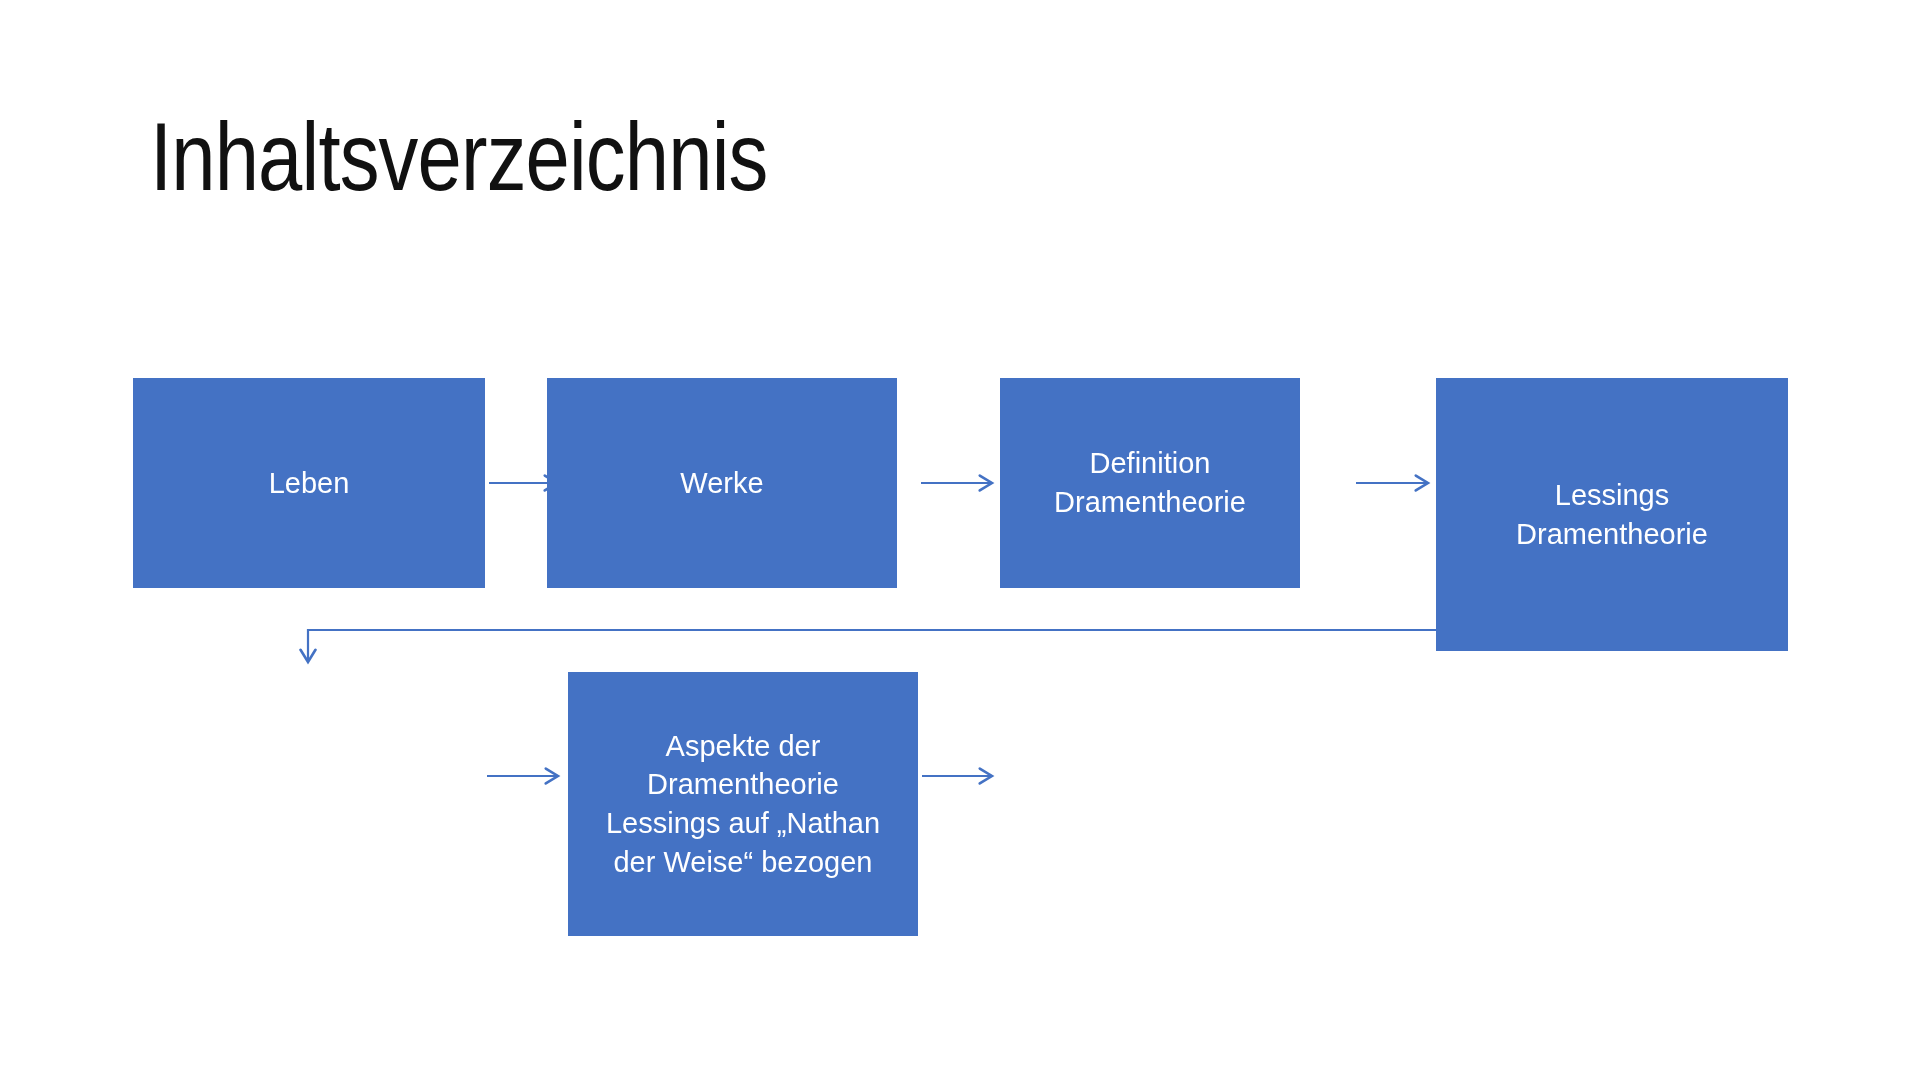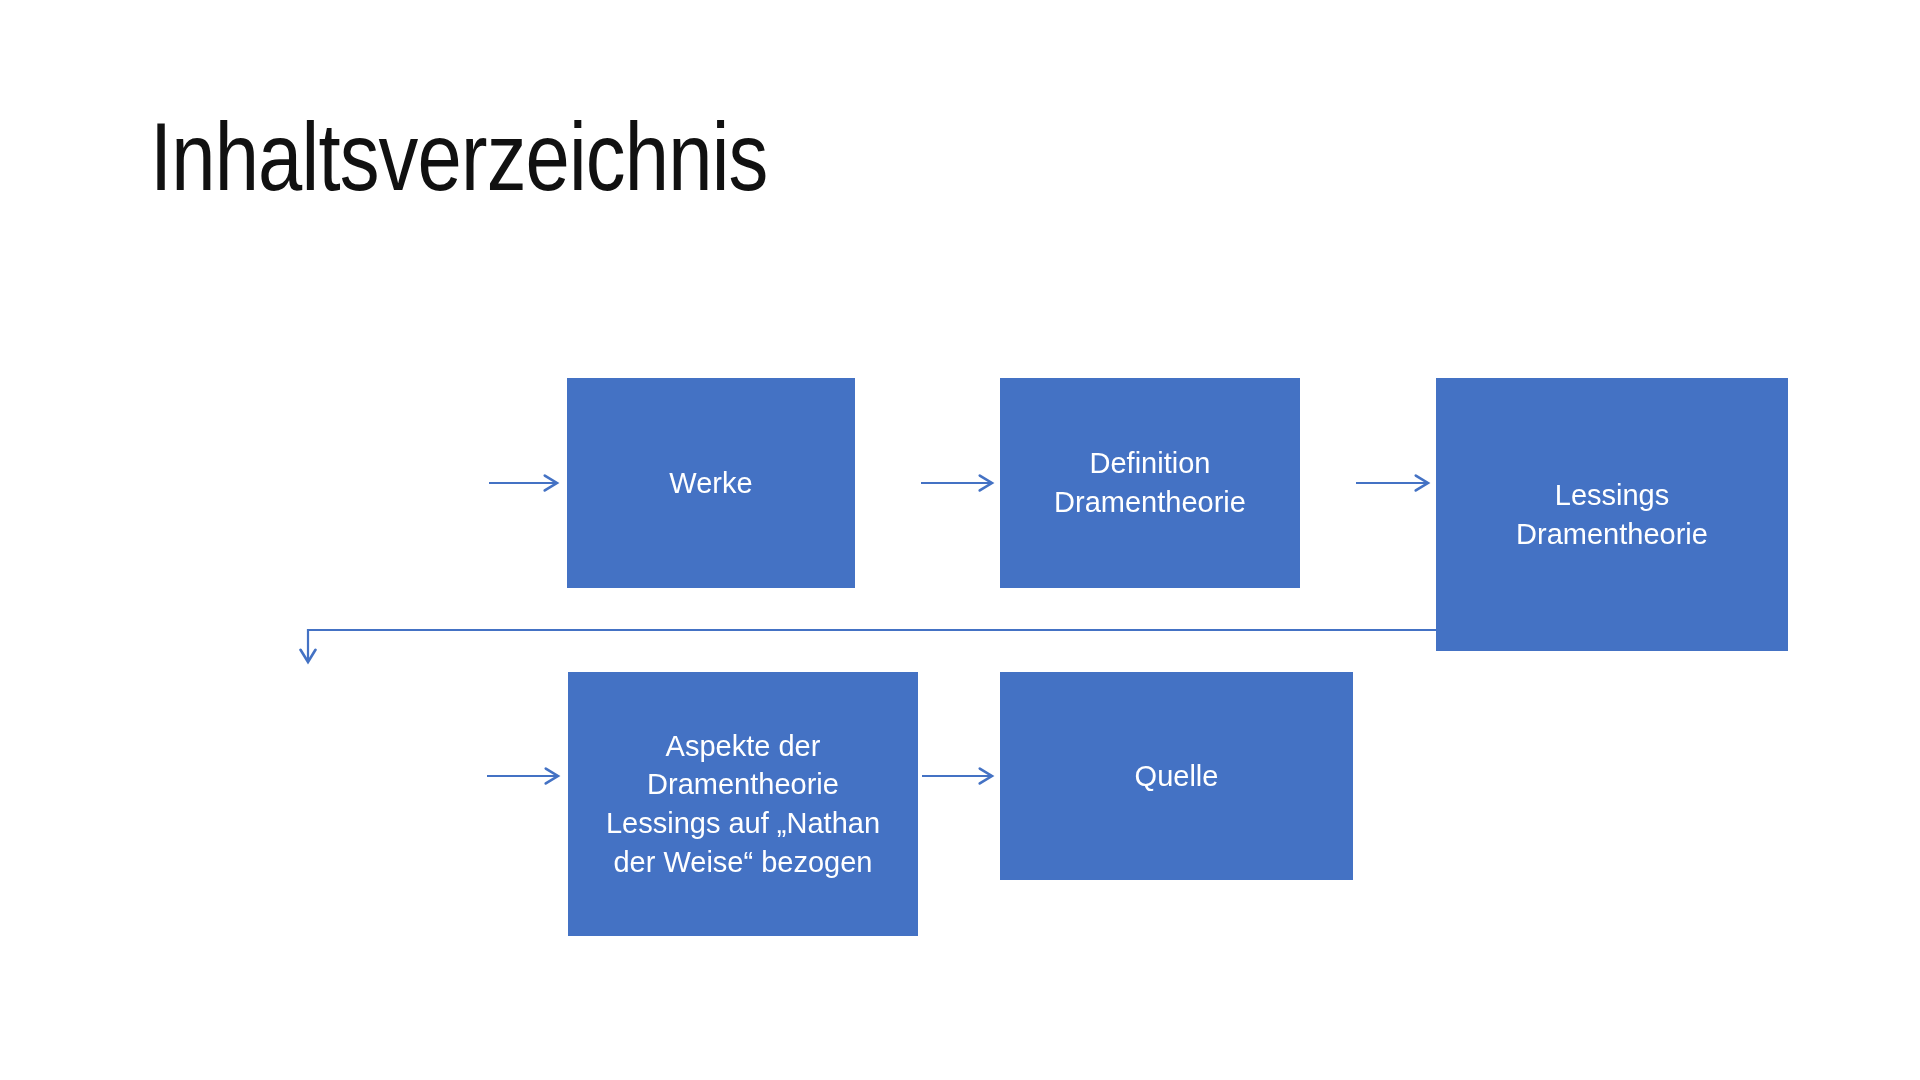--- a/index.html
+++ b/index.html
@@ -70,22 +70,25 @@
       </marker>
     </defs>
     <line class="edge" x1="489" y1="483" x2="556" y2="483" marker-end="url(#arrowhead)"></line>
     <line class="edge" x1="921" y1="483" x2="991" y2="483" marker-end="url(#arrowhead)"></line>
     <line class="edge" x1="1356" y1="483" x2="1427" y2="483" marker-end="url(#arrowhead)"></line>
     <path class="edge" d="M1612,588 L1612,630 L308,630 L308,661" marker-end="url(#arrowhead)"></path>
     <line class="edge" x1="487" y1="776" x2="557" y2="776" marker-end="url(#arrowhead)"></line>
     <line class="edge" x1="922" y1="776" x2="991" y2="776" marker-end="url(#arrowhead)"></line>
   </svg>
 
+  <div class="box" style="left:133px;top:378px;width:352px;height:210px">
+    <span class="label">Leben</span>
+  </div>
 
-  <div class="box" style="left:567px;top:378px;width:288px;height:210px">
+  <div class="box" style="left:547px;top:378px;width:350px;height:210px">
     <span class="label">Werke</span>
   </div>
 
   <div class="box" style="left:1000px;top:378px;width:300px;height:210px">
     <span class="label">Definition
 Dramentheorie</span>
   </div>
 
   <div class="box" style="left:1436px;top:378px;width:352px;height:273px">
     <span class="label">Lessings
@@ -93,17 +96,14 @@
   </div>
 
 
   <div class="box" style="left:568px;top:672px;width:350px;height:264px">
     <span class="label">Aspekte der
 Dramentheorie
 Lessings auf „Nathan
 der Weise“ bezogen</span>
   </div>
 
-  <div class="box" style="left:1000px;top:672px;width:353px;height:208px">
-    <span class="label">Quelle</span>
-  </div>
 
 </div>
 
 </body></html>

